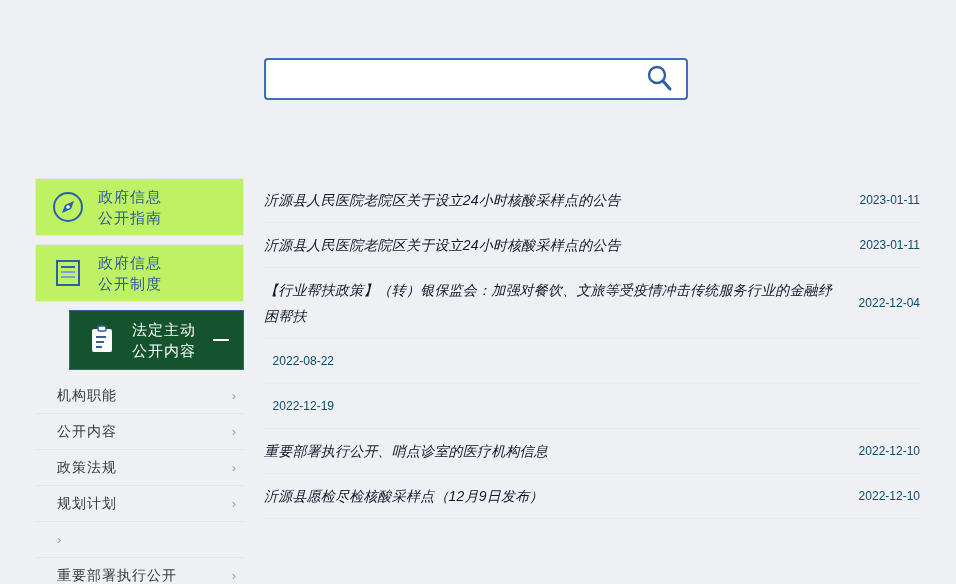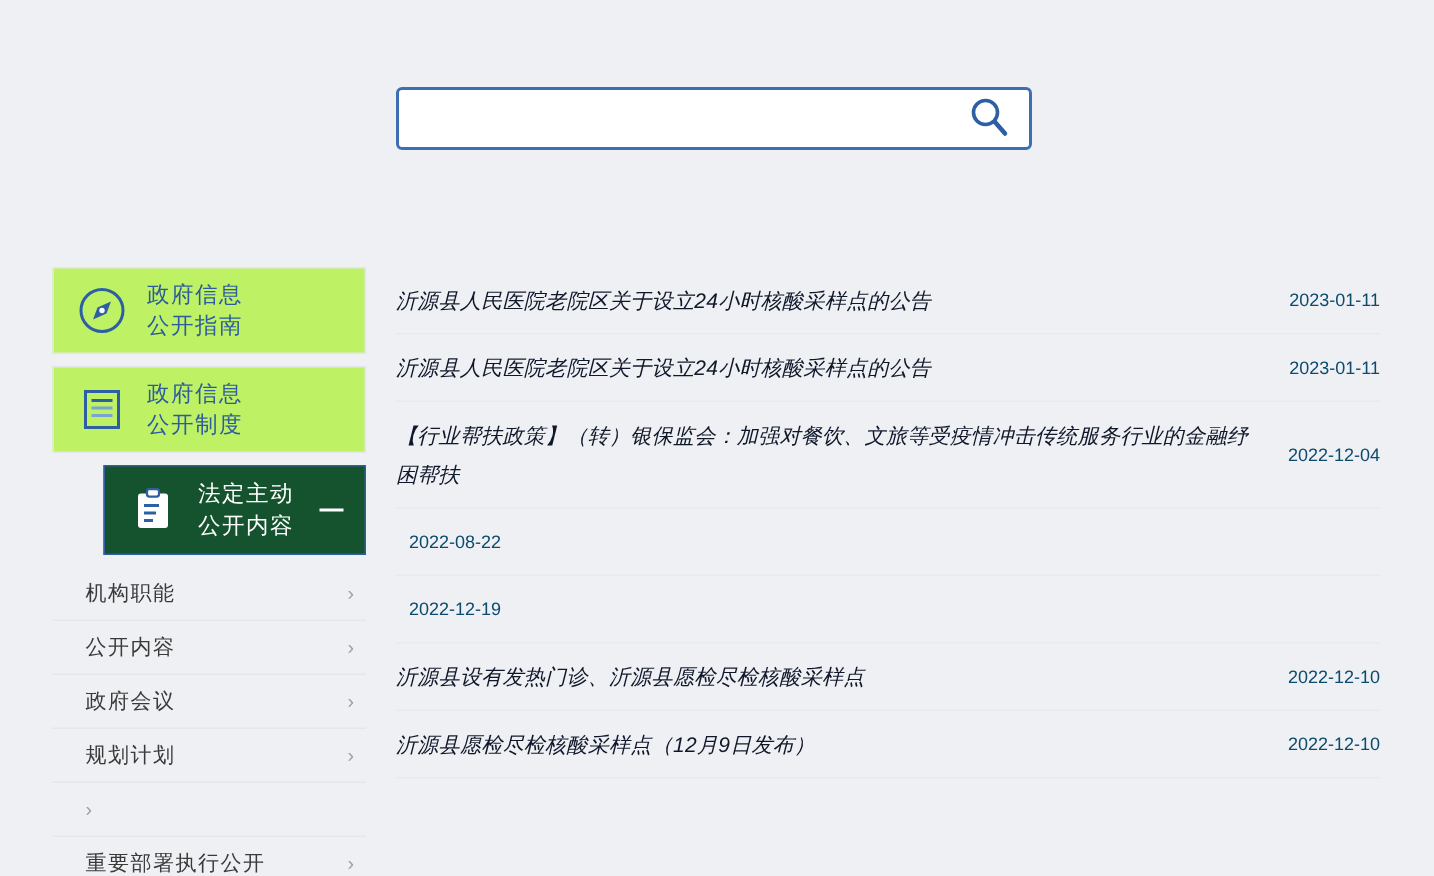--- a/index.html
+++ b/index.html
@@ -233,21 +233,21 @@
     <div class="sub-list">
       <div class="sub-item">
         <span class="sub-label">机构职能</span>
         <span class="chev">›</span>
       </div>
       <div class="sub-item">
         <span class="sub-label">公开内容</span>
         <span class="chev">›</span>
       </div>
       <div class="sub-item">
-        <span class="sub-label">政府会议</span>
+        <span class="sub-label">政策法规</span>
         <span class="chev">›</span>
       </div>
       <div class="sub-item">
         <span class="sub-label">规划计划</span>
         <span class="chev">›</span>
       </div>
       <div class="sub-item">
         <span class="chev">›</span>
       </div>
       <div class="sub-item">
@@ -270,21 +270,21 @@
       <span class="row-title">【行业帮扶政策】（转）银保监会：加强对餐饮、文旅等受疫情冲击传统服务行业的金融纾困帮扶</span>
       <span class="row-date">2022-12-04</span>
     </div>
     <div class="list-row">
       <span class="row-date">2022-08-22</span>
     </div>
     <div class="list-row">
       <span class="row-date">2022-12-19</span>
     </div>
     <div class="list-row">
-      <span class="row-title">沂源县设有发热门诊、沂源县愿检尽检核酸采样点</span>
+      <span class="row-title">重要部署执行公开、哨点诊室的医疗机构信息</span>
       <span class="row-date">2022-12-10</span>
     </div>
     <div class="list-row">
       <span class="row-title">沂源县愿检尽检核酸采样点（12月9日发布）</span>
       <span class="row-date">2022-12-10</span>
     </div>
 
   </div>
 
 </div>

